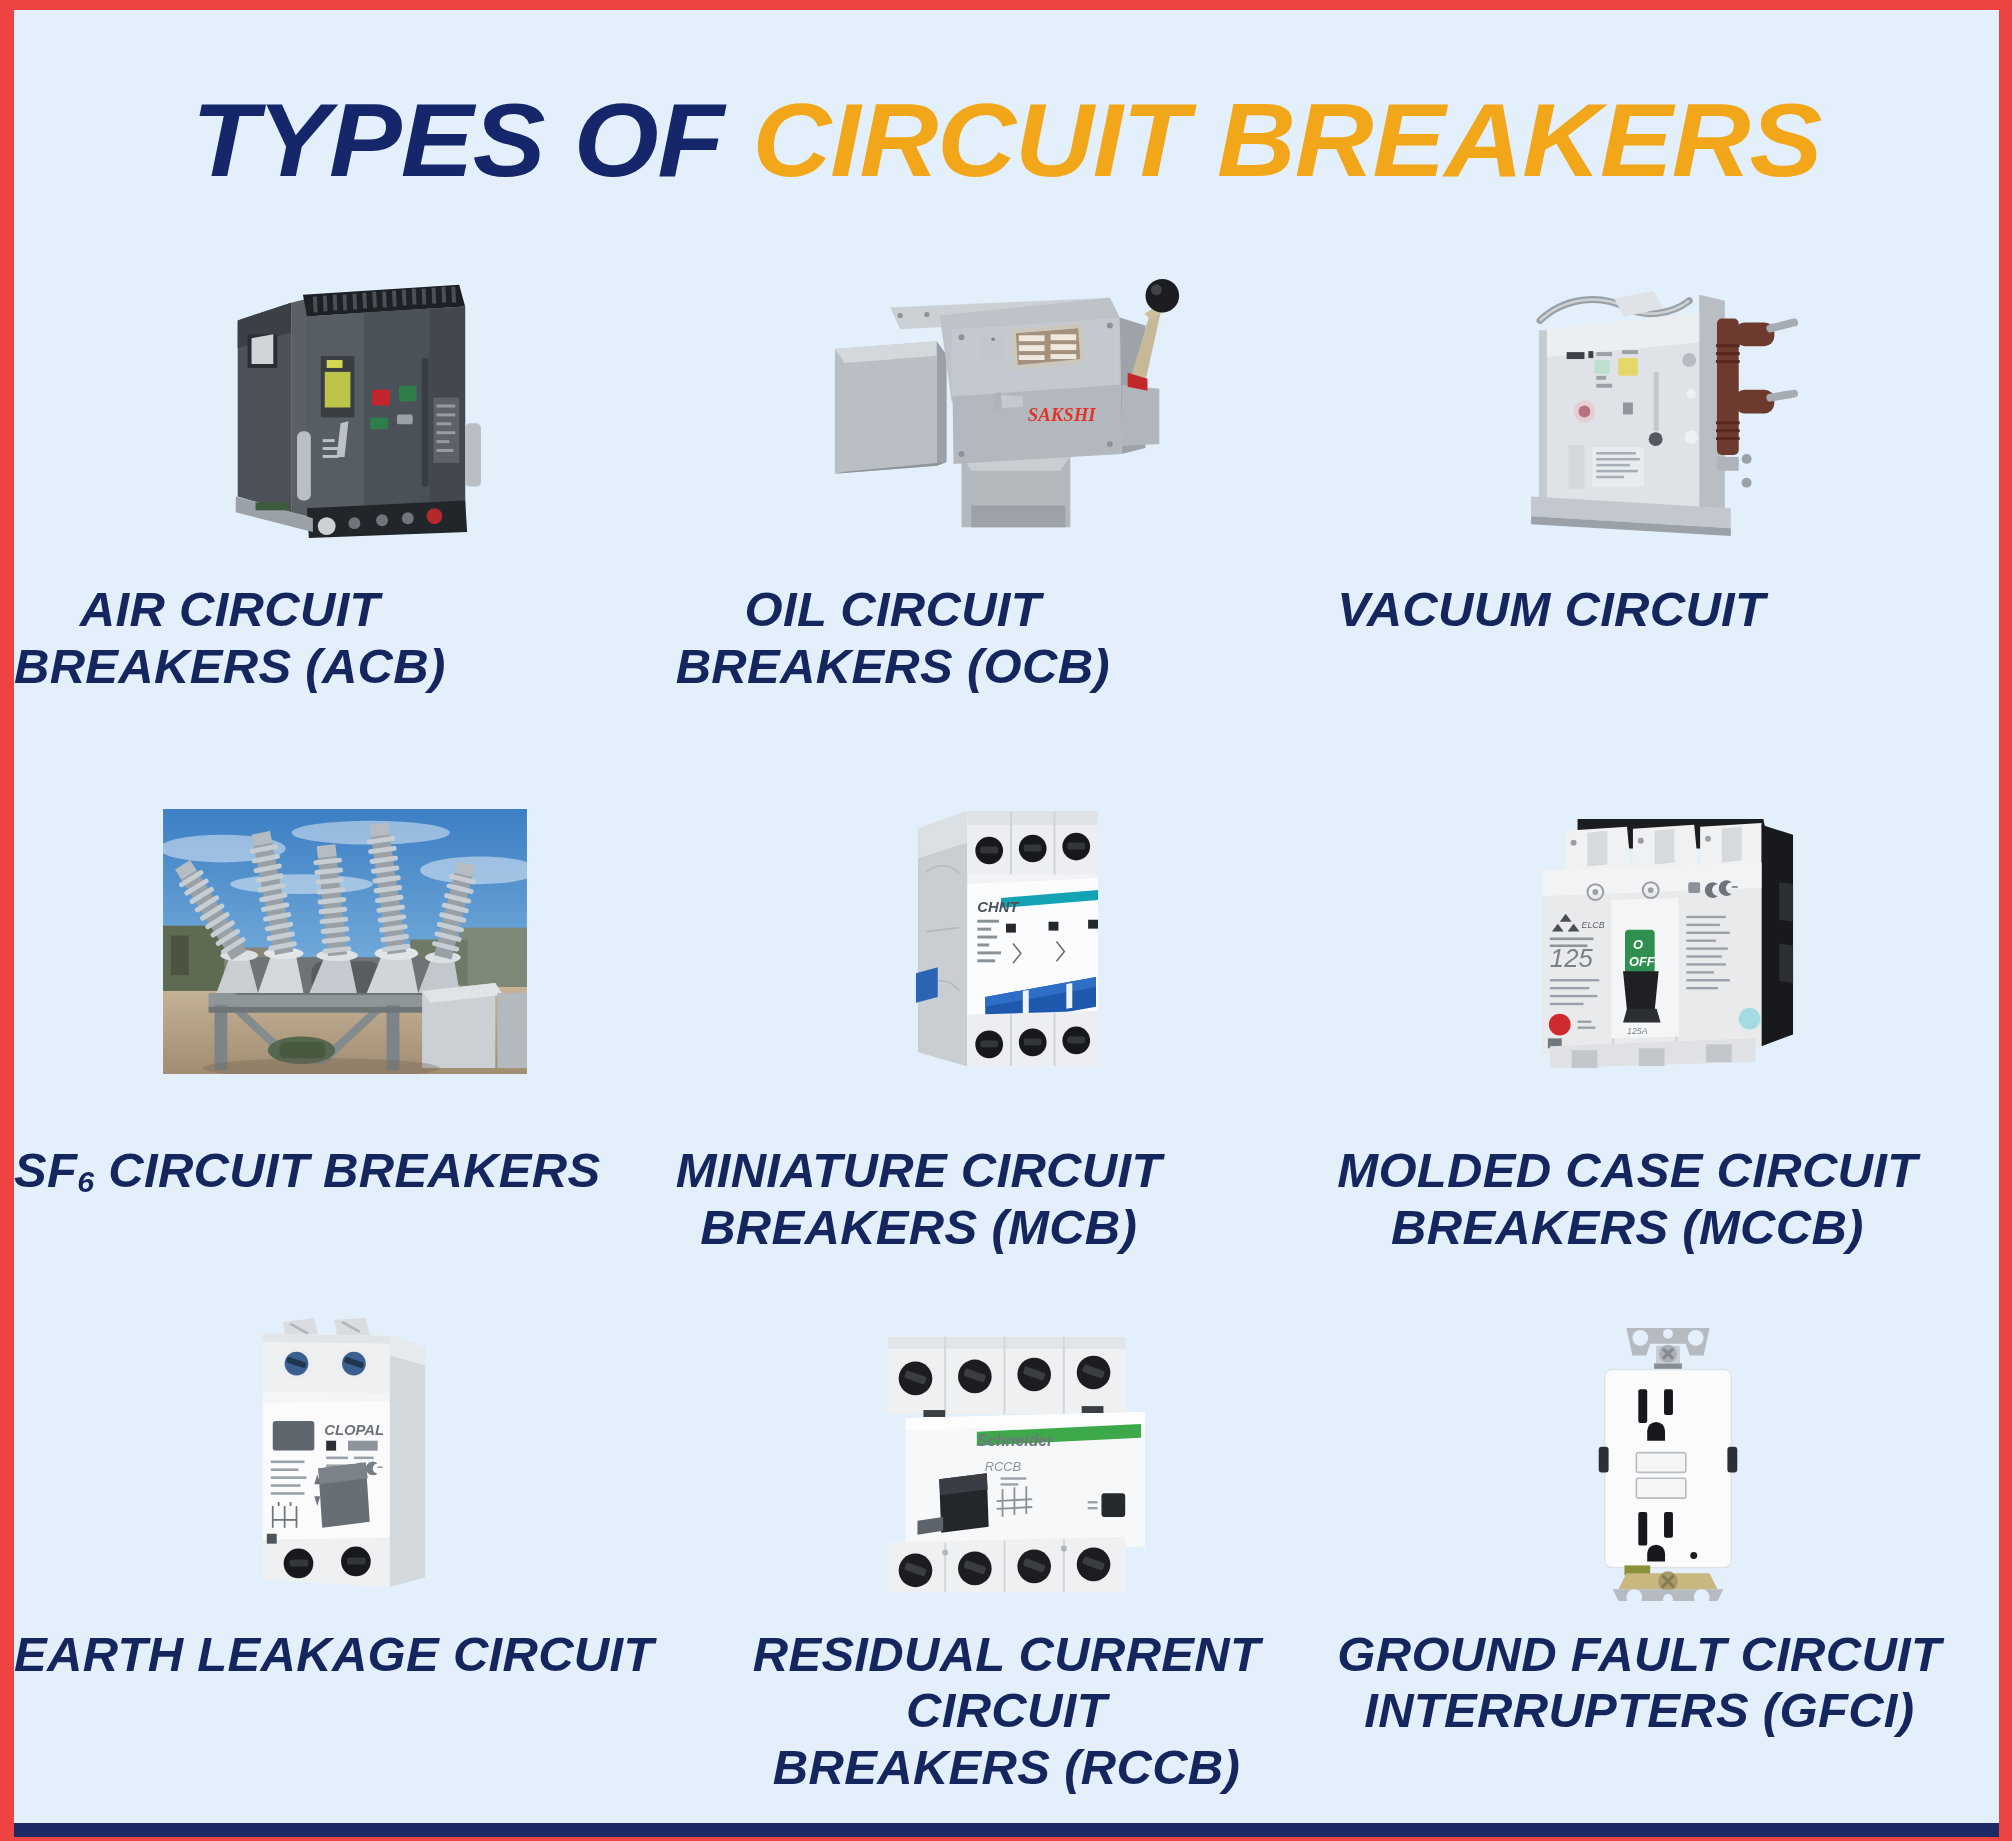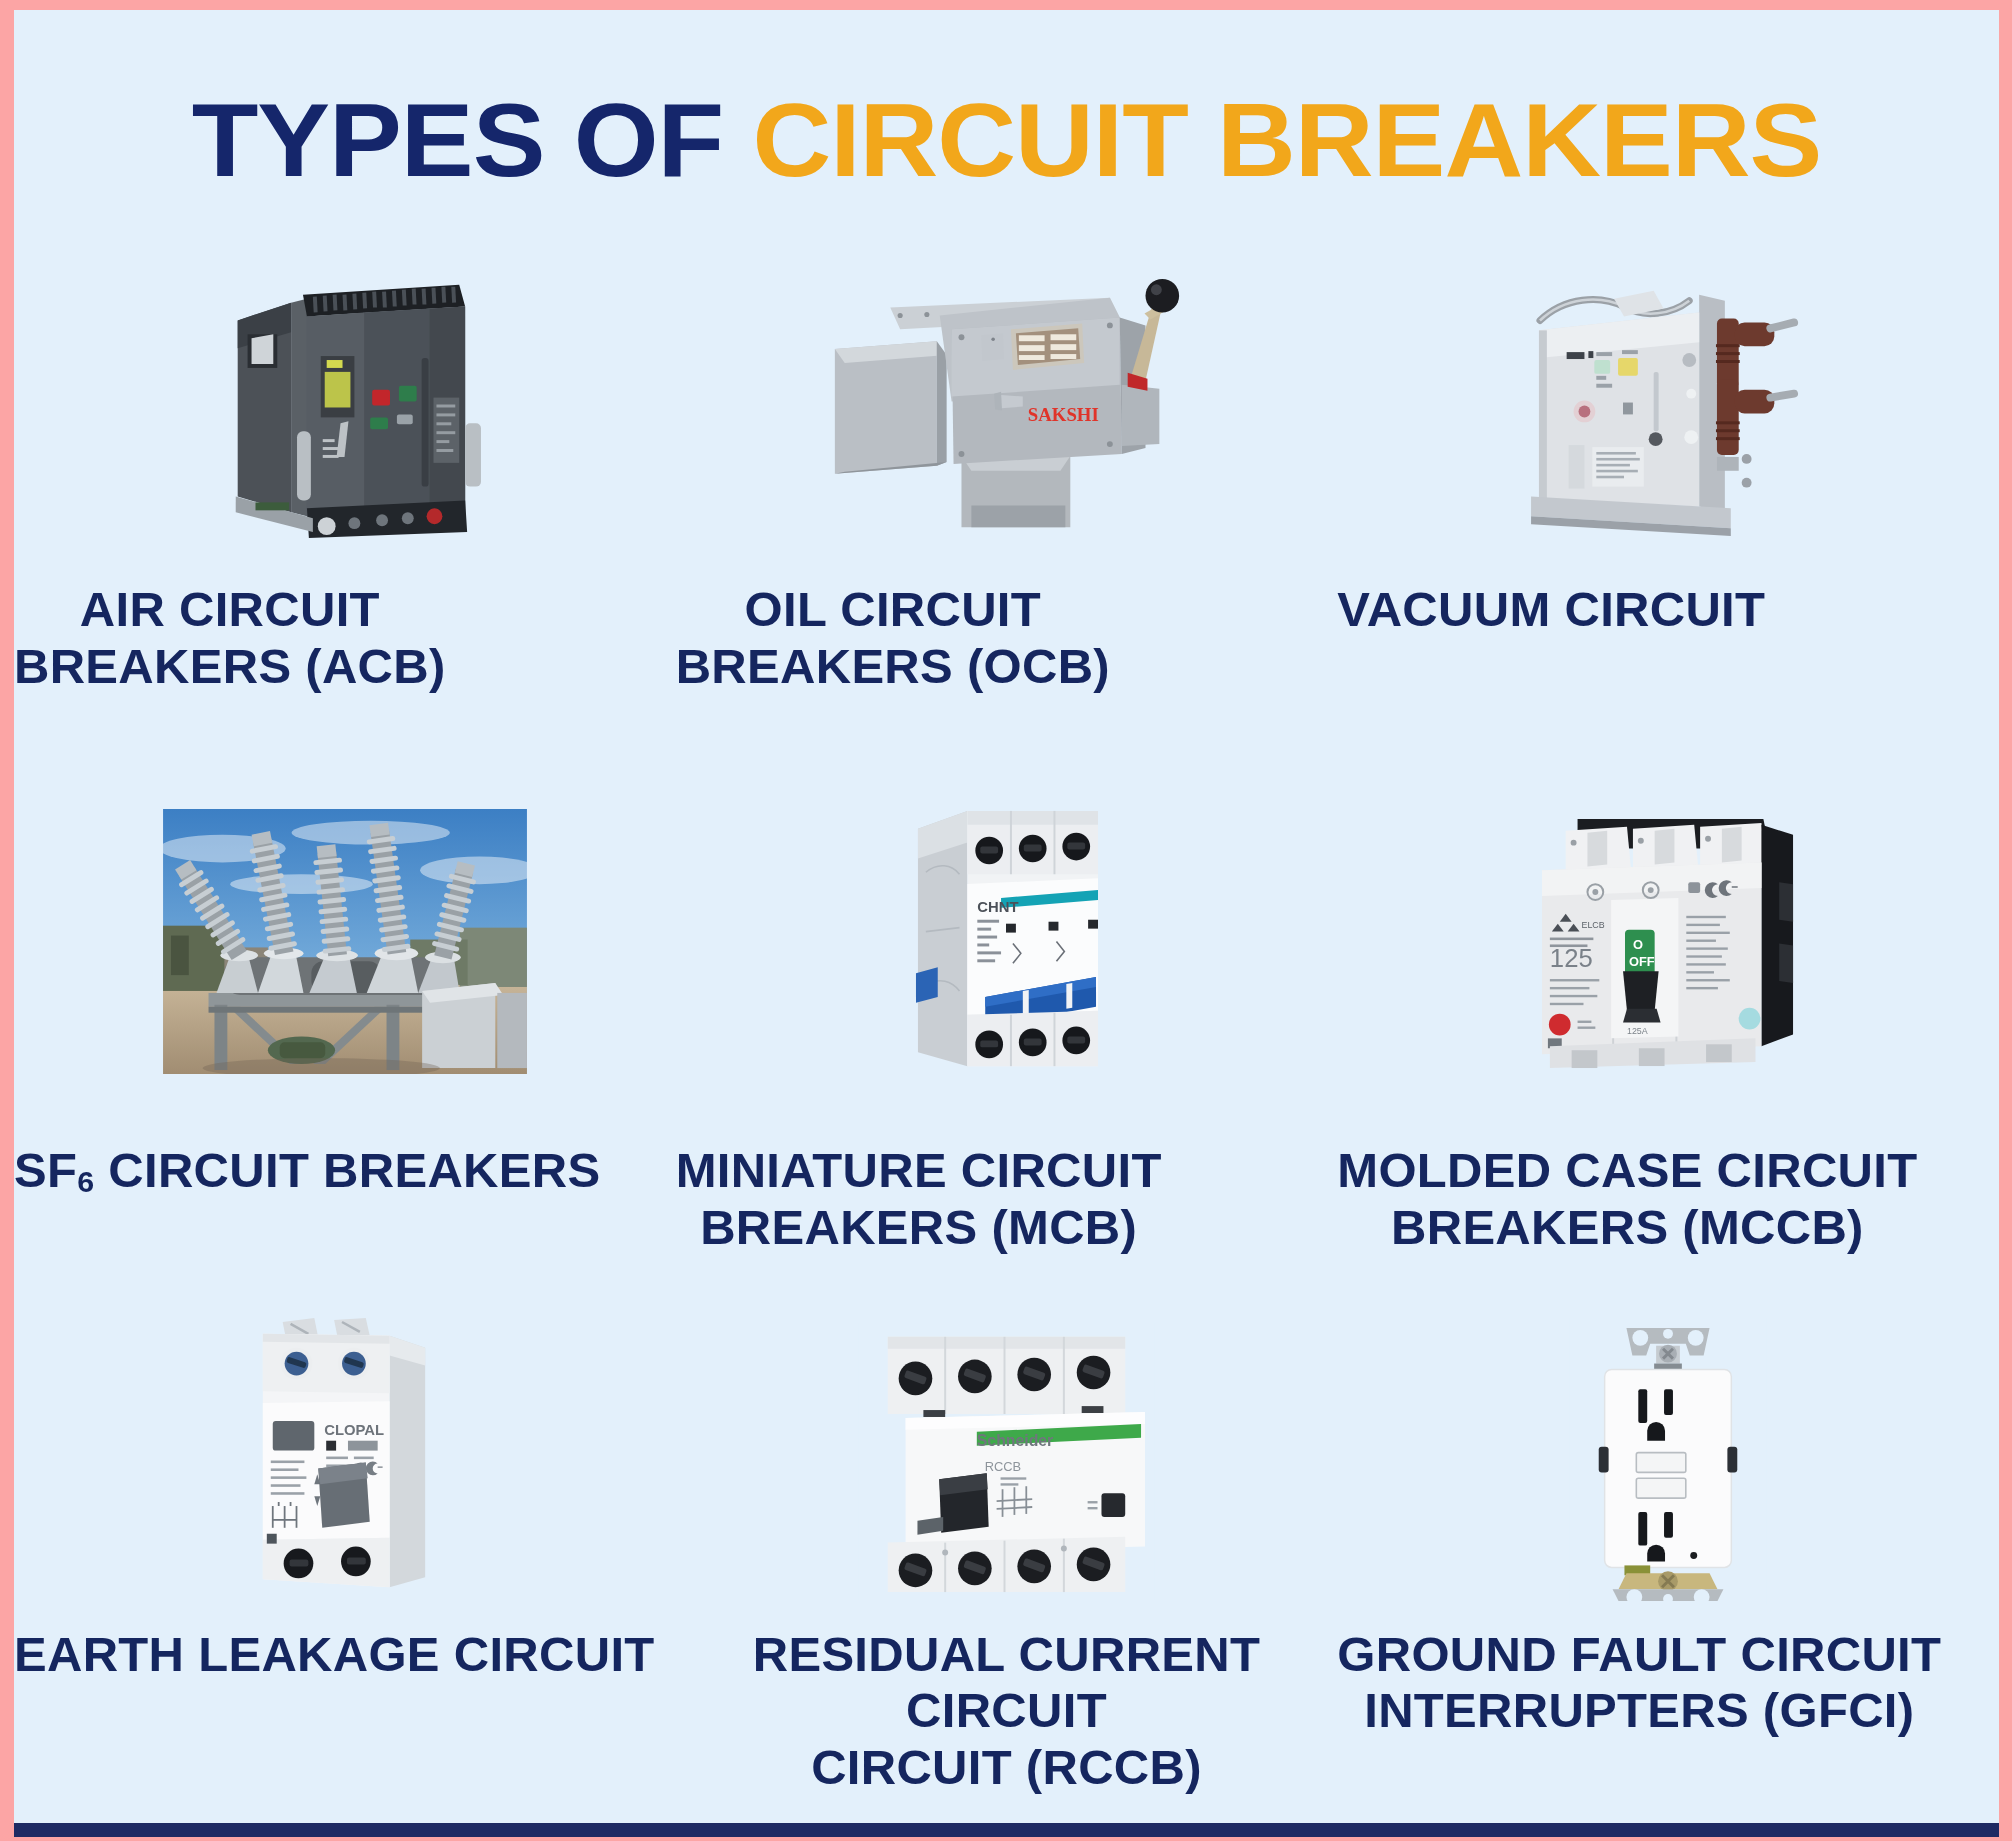--- a/index.html
+++ b/index.html
@@ -2,21 +2,21 @@
 <html><head>
 <meta charset="utf-8">
 <style>
   html,body{margin:0;padding:0;background:#ffffff;}
   body{
     width:2013px;height:1841px;overflow:hidden;
     font-family:"Liberation Sans","DejaVu Sans",sans-serif;
   }
   #poster{
     position:absolute;left:0;top:0;width:2013px;height:1841px;
-    background:#fca5a5;box-sizing:border-box;
+    background:#ef4444;box-sizing:border-box;font-style:italic;
   }
   #canvas{
     position:absolute;left:14px;top:10px;
     width:1985px;height:1818px;
     background:#e3f0fb;
     box-sizing:border-box;
     overflow:hidden;
   }
   #bottombar{
     position:absolute;left:14px;bottom:4px;width:1985px;height:14px;
@@ -837,21 +837,21 @@
               <rect x="167" y="241" width="22" height="8" rx="2" fill="#3a3d42" transform="rotate(20 178 245)"></rect>
               <circle cx="238" cy="244" r="17" fill="#1b1d21"></circle>
               <rect x="227" y="239" width="22" height="8" rx="2" fill="#3a3d42" transform="rotate(20 238 243)"></rect>
             </g>
             <circle cx="88" cy="232" r="3" fill="#b0b6bc"></circle>
             <circle cx="208" cy="228" r="3" fill="#b0b6bc"></circle>
           </svg>
         </div>
         <div class="caption">
           <div>RESIDUAL CURRENT CIRCUIT</div>
-          <div>CIRCUIT (RCCB)</div>
+          <div>BREAKERS (RCCB)</div>
         </div>
       </div>
 
       <div class="cell r3">
         <div class="figure">
           <svg width="198" height="287" viewBox="0 0 200 290">
             <rect width="200" height="290" fill="#e3f0fb"></rect>
 
             <g fill="#b5bbc0">
               <path d="M58 10 L142 10 L136 38 L122 38 L118 26 L82 26 L78 38 L64 38 Z"></path>

